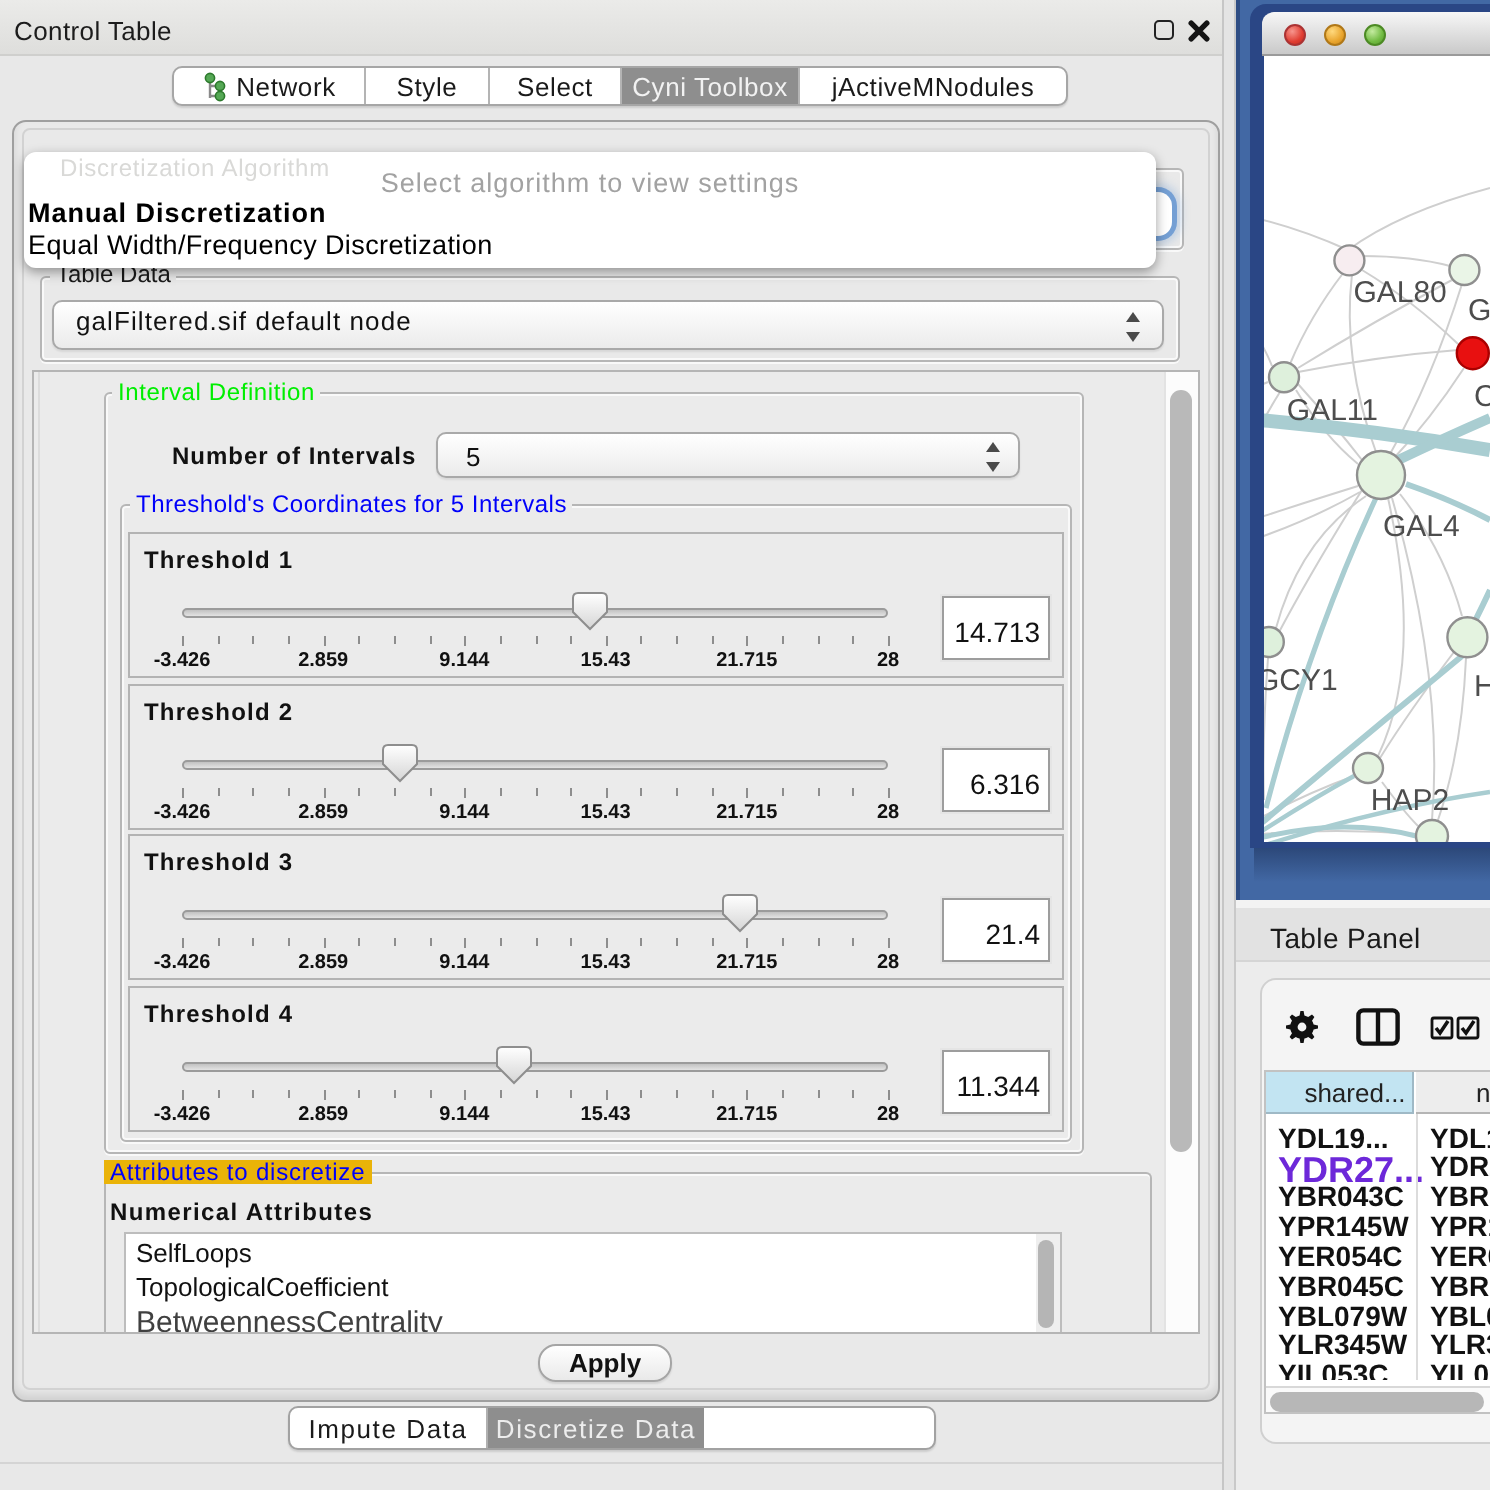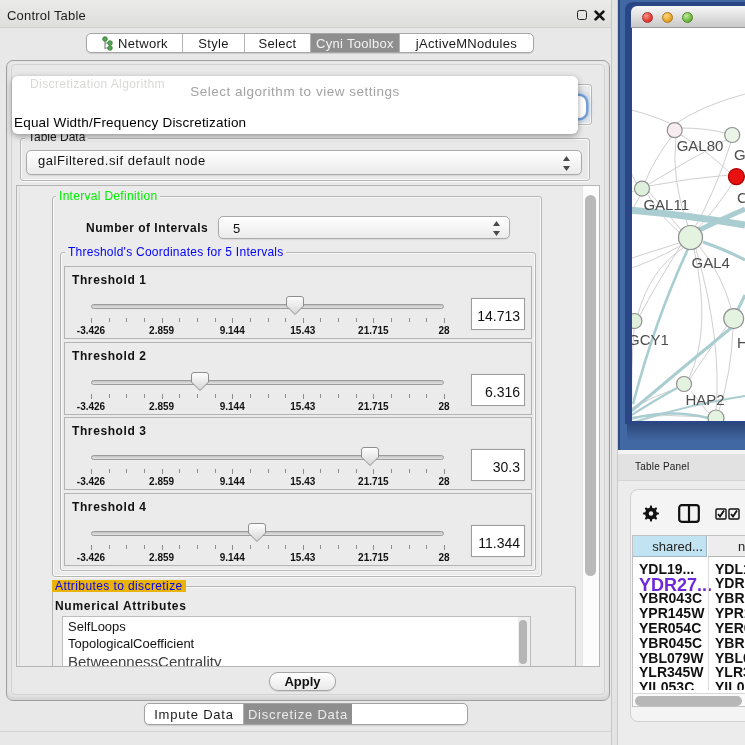--- a/index.html
+++ b/index.html
@@ -189,21 +189,21 @@
   <div class="abs" style="left:419.00px;top:476.0px;width:50px;text-align:center;font-size:10px;font-weight:bold;color:#111;">28</div>
   <svg class="abs" width="20" height="21" viewBox="0 0 20 21" style="left:359.86px;top:446.0px;">
 <defs>
         <linearGradient id="thg417" x1="0" y1="0" x2="0" y2="1">
           <stop offset="0" stop-color="#ffffff"></stop>
           <stop offset="1" stop-color="#d5d5d5"></stop>
         </linearGradient>
       </defs>
 <path d="M4 1.5 L16 1.5 Q18.5 1.5 18.5 4 L18.5 11 L10 19.5 L1.5 11 L1.5 4 Q1.5 1.5 4 1.5 Z" fill="url(#thg417)" stroke="#8e8e8e" stroke-width="1"></path>
     </svg>
-  <div class="abs" style="left:471px;top:449.0px;width:54px;height:32px;background:#fff;border:1px solid #9d9d9d;box-shadow:0 0 0 1px #e5e5e5;font-size:14px;color:#111;text-align:right;line-height:35px;padding-right:4px;">30.3</div>
+  <div class="abs" style="left:471px;top:449.0px;width:54px;height:32px;background:#fff;border:1px solid #9d9d9d;box-shadow:0 0 0 1px #e5e5e5;font-size:14px;color:#111;text-align:right;line-height:35px;padding-right:4px;">21.4</div>
   <div class="abs" style="left:64px;top:492.5px;width:468px;height:73px;border:1px solid #b3b3b3;background:#ebebeb;"></div>
   <div class="abs" style="left:72px;top:499.5px;font-size:12px;font-weight:bold;color:#111;letter-spacing:0.6px;">Threshold 4</div>
   <div class="abs" style="left:91.0px;top:530.5px;width:353.0px;height:5px;border:1px solid #9b9b9b;border-radius:3px;background:linear-gradient(#c2c2c2,#e3e3e3);"></div>
   <div style="position:absolute;left:91.00px;top:544.5px;width:1px;height:5px;background:#8d8d8d;"></div>
     <div style="position:absolute;left:108.65px;top:544.5px;width:1px;height:4px;background:#8d8d8d;"></div>
     <div style="position:absolute;left:126.30px;top:544.5px;width:1px;height:4px;background:#8d8d8d;"></div>
     <div style="position:absolute;left:143.95px;top:544.5px;width:1px;height:4px;background:#8d8d8d;"></div>
     <div style="position:absolute;left:161.60px;top:544.5px;width:1px;height:5px;background:#8d8d8d;"></div>
     <div style="position:absolute;left:179.25px;top:544.5px;width:1px;height:4px;background:#8d8d8d;"></div>
     <div style="position:absolute;left:196.90px;top:544.5px;width:1px;height:4px;background:#8d8d8d;"></div>
@@ -254,20 +254,21 @@
   <div class="abs" style="left:269px;top:672px;width:67px;height:19px;border:1px solid #a5a5a5;border-radius:9px;background:linear-gradient(#ffffff,#e9e9e9);box-shadow:0 1px 1px rgba(0,0,0,.1);text-align:center;font-size:13px;font-weight:bold;color:#111;line-height:17px;">Apply</div>
 
   <div class="abs" style="left:144px;top:703px;width:324px;height:22px;background:#fff;border:1px solid #a2a2a2;border-radius:5px;box-shadow:0 1px 1px rgba(0,0,0,.12);display:flex;font-size:13px;color:#1a1a1a;letter-spacing:0.8px;">
     <div style="width:99px;border-right:1px solid #b0b0b0;display:flex;align-items:center;justify-content:center;">Impute Data</div>
     <div style="width:108px;background:#8e8e8e;color:#ededed;display:flex;align-items:center;justify-content:center;">Discretize Data</div>
   </div>
 
   <div class="abs" style="left:12px;top:76px;width:566px;height:58px;background:#fff;border-radius:6px;box-shadow:0 2px 6px rgba(0,0,0,.38);z-index:30;">
     <div style="position:absolute;left:18px;top:1px;font-size:12px;color:#d9d9d7;letter-spacing:0.4px;">Discretization Algorithm</div>
     <div style="position:absolute;left:0;top:8px;width:100%;text-align:center;font-size:13.5px;color:#a2a2a2;letter-spacing:0.5px;">Select algorithm to view settings</div>
+    <div style="position:absolute;left:2px;top:23px;font-size:13.5px;font-weight:bold;color:#000;letter-spacing:0.5px;">Manual Discretization</div>
     <div style="position:absolute;left:2px;top:39px;font-size:13.5px;color:#000;letter-spacing:0.2px;">Equal Width/Frequency Discretization</div>
   </div>
 
   <div class="abs" style="left:0;top:731px;width:611px;height:1px;background:#d4d4d4;"></div>
 
   <div class="abs" style="left:611px;top:0;width:7px;height:745px;background:#e4e4e4;border-left:1px solid #c6c6c6;border-right:1px solid #c9c9c9;"></div>
 
   <div class="abs" style="left:618px;top:0;width:127px;height:450px;background:#4268a4;overflow:hidden;">
 
     <div style="position:absolute;left:9px;top:421px;width:118px;height:20px;background:linear-gradient(rgba(15,30,65,.5),rgba(66,104,164,0));"></div>
@@ -336,21 +337,21 @@
 <text x="59.5" y="240.0" font-family="Liberation Sans, sans-serif" font-size="15" fill="#4d4d4d">GAL4</text>
 <text x="-4.0" y="317.0" font-family="Liberation Sans, sans-serif" font-size="15" fill="#4d4d4d">GCY1</text>
 <text x="105.0" y="320.0" font-family="Liberation Sans, sans-serif" font-size="15" fill="#4d4d4d">H</text>
 <text x="53.4" y="377.0" font-family="Liberation Sans, sans-serif" font-size="15" fill="#4d4d4d">HAP2</text>
 </svg>
       </div>
   </div>
 
   <div class="abs" style="left:618px;top:450px;width:127px;height:4px;background:#f3f3f3;"></div>
   <div class="abs" style="left:618px;top:454px;width:127px;height:27px;background:#e2e2e2;border-bottom:1px solid #d5d5d5;"></div>
-  <div class="abs" style="left:635px;top:461px;font-size:10px;color:#1a1a1a;letter-spacing:0.2px;">Table Panel</div>
+  <div class="abs" style="left:635px;top:461px;font-size:14px;color:#1a1a1a;letter-spacing:0.2px;">Table Panel</div>
   <div class="abs" style="left:618px;top:481px;width:127px;height:264px;background:#ececec;"></div>
 
   <div class="abs" style="left:630px;top:489px;width:130px;height:233px;background:#f4f4f4;border:1px solid #d0d0d0;border-radius:8px;"></div>
 
   <svg class="abs" width="18" height="18" viewBox="0 0 18 18" style="left:642px;top:505px;">
 <g fill="#111">
         <path d="M9 1.2 L10.6 1.2 L11 3.4 A6 6 0 0 1 12.9 4.2 L14.8 3 L16 4.2 L14.8 6.1 A6 6 0 0 1 15.6 8 L17.8 8.4 L17.8 10 L15.6 10.4 A6 6 0 0 1 14.8 12.3 L16 14.2 L14.8 15.4 L12.9 14.2 A6 6 0 0 1 11 15 L10.6 17.2 L9 17.2 L8.6 15 A6 6 0 0 1 6.7 14.2 L4.8 15.4 L3.6 14.2 L4.8 12.3 A6 6 0 0 1 4 10.4 L1.8 10 L1.8 8.4 L4 8 A6 6 0 0 1 4.8 6.1 L3.6 4.2 L4.8 3 L6.7 4.2 A6 6 0 0 1 8.6 3.4 Z" transform="translate(-0.8,-0.7)"></path>
       </g>
 <circle cx="9" cy="8.5" r="2.2" fill="#f4f4f4"></circle>
     </svg>

